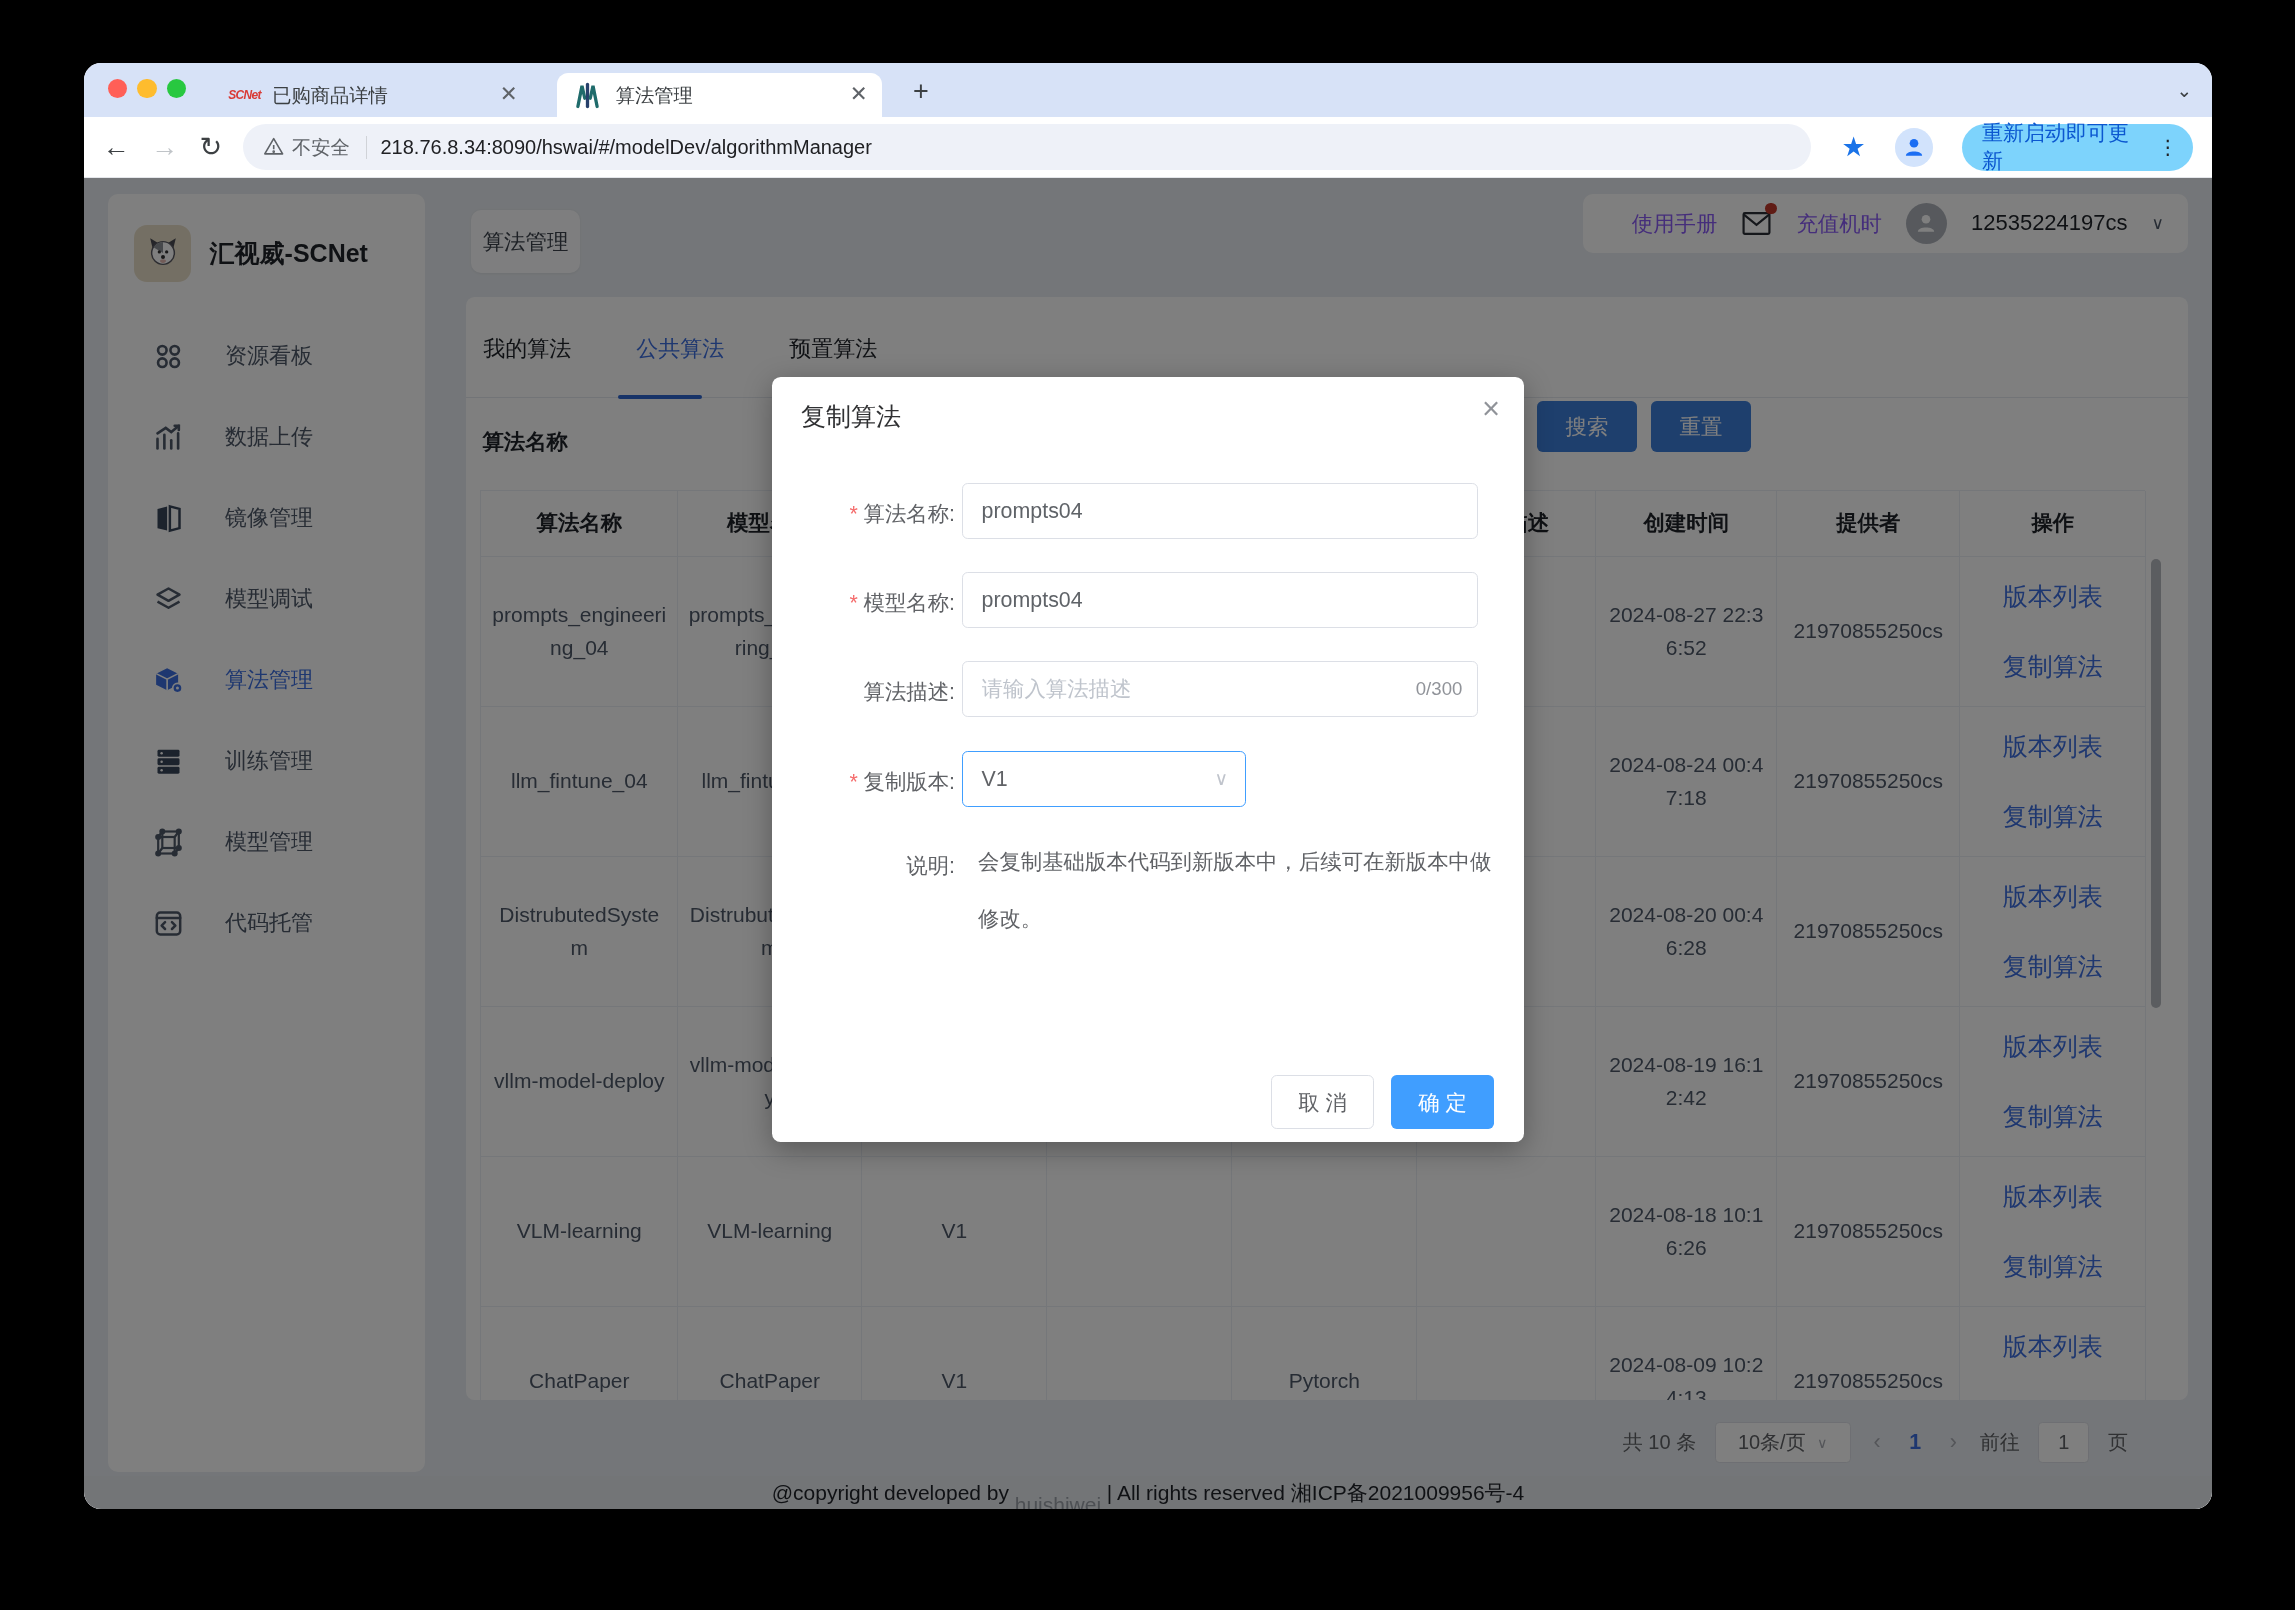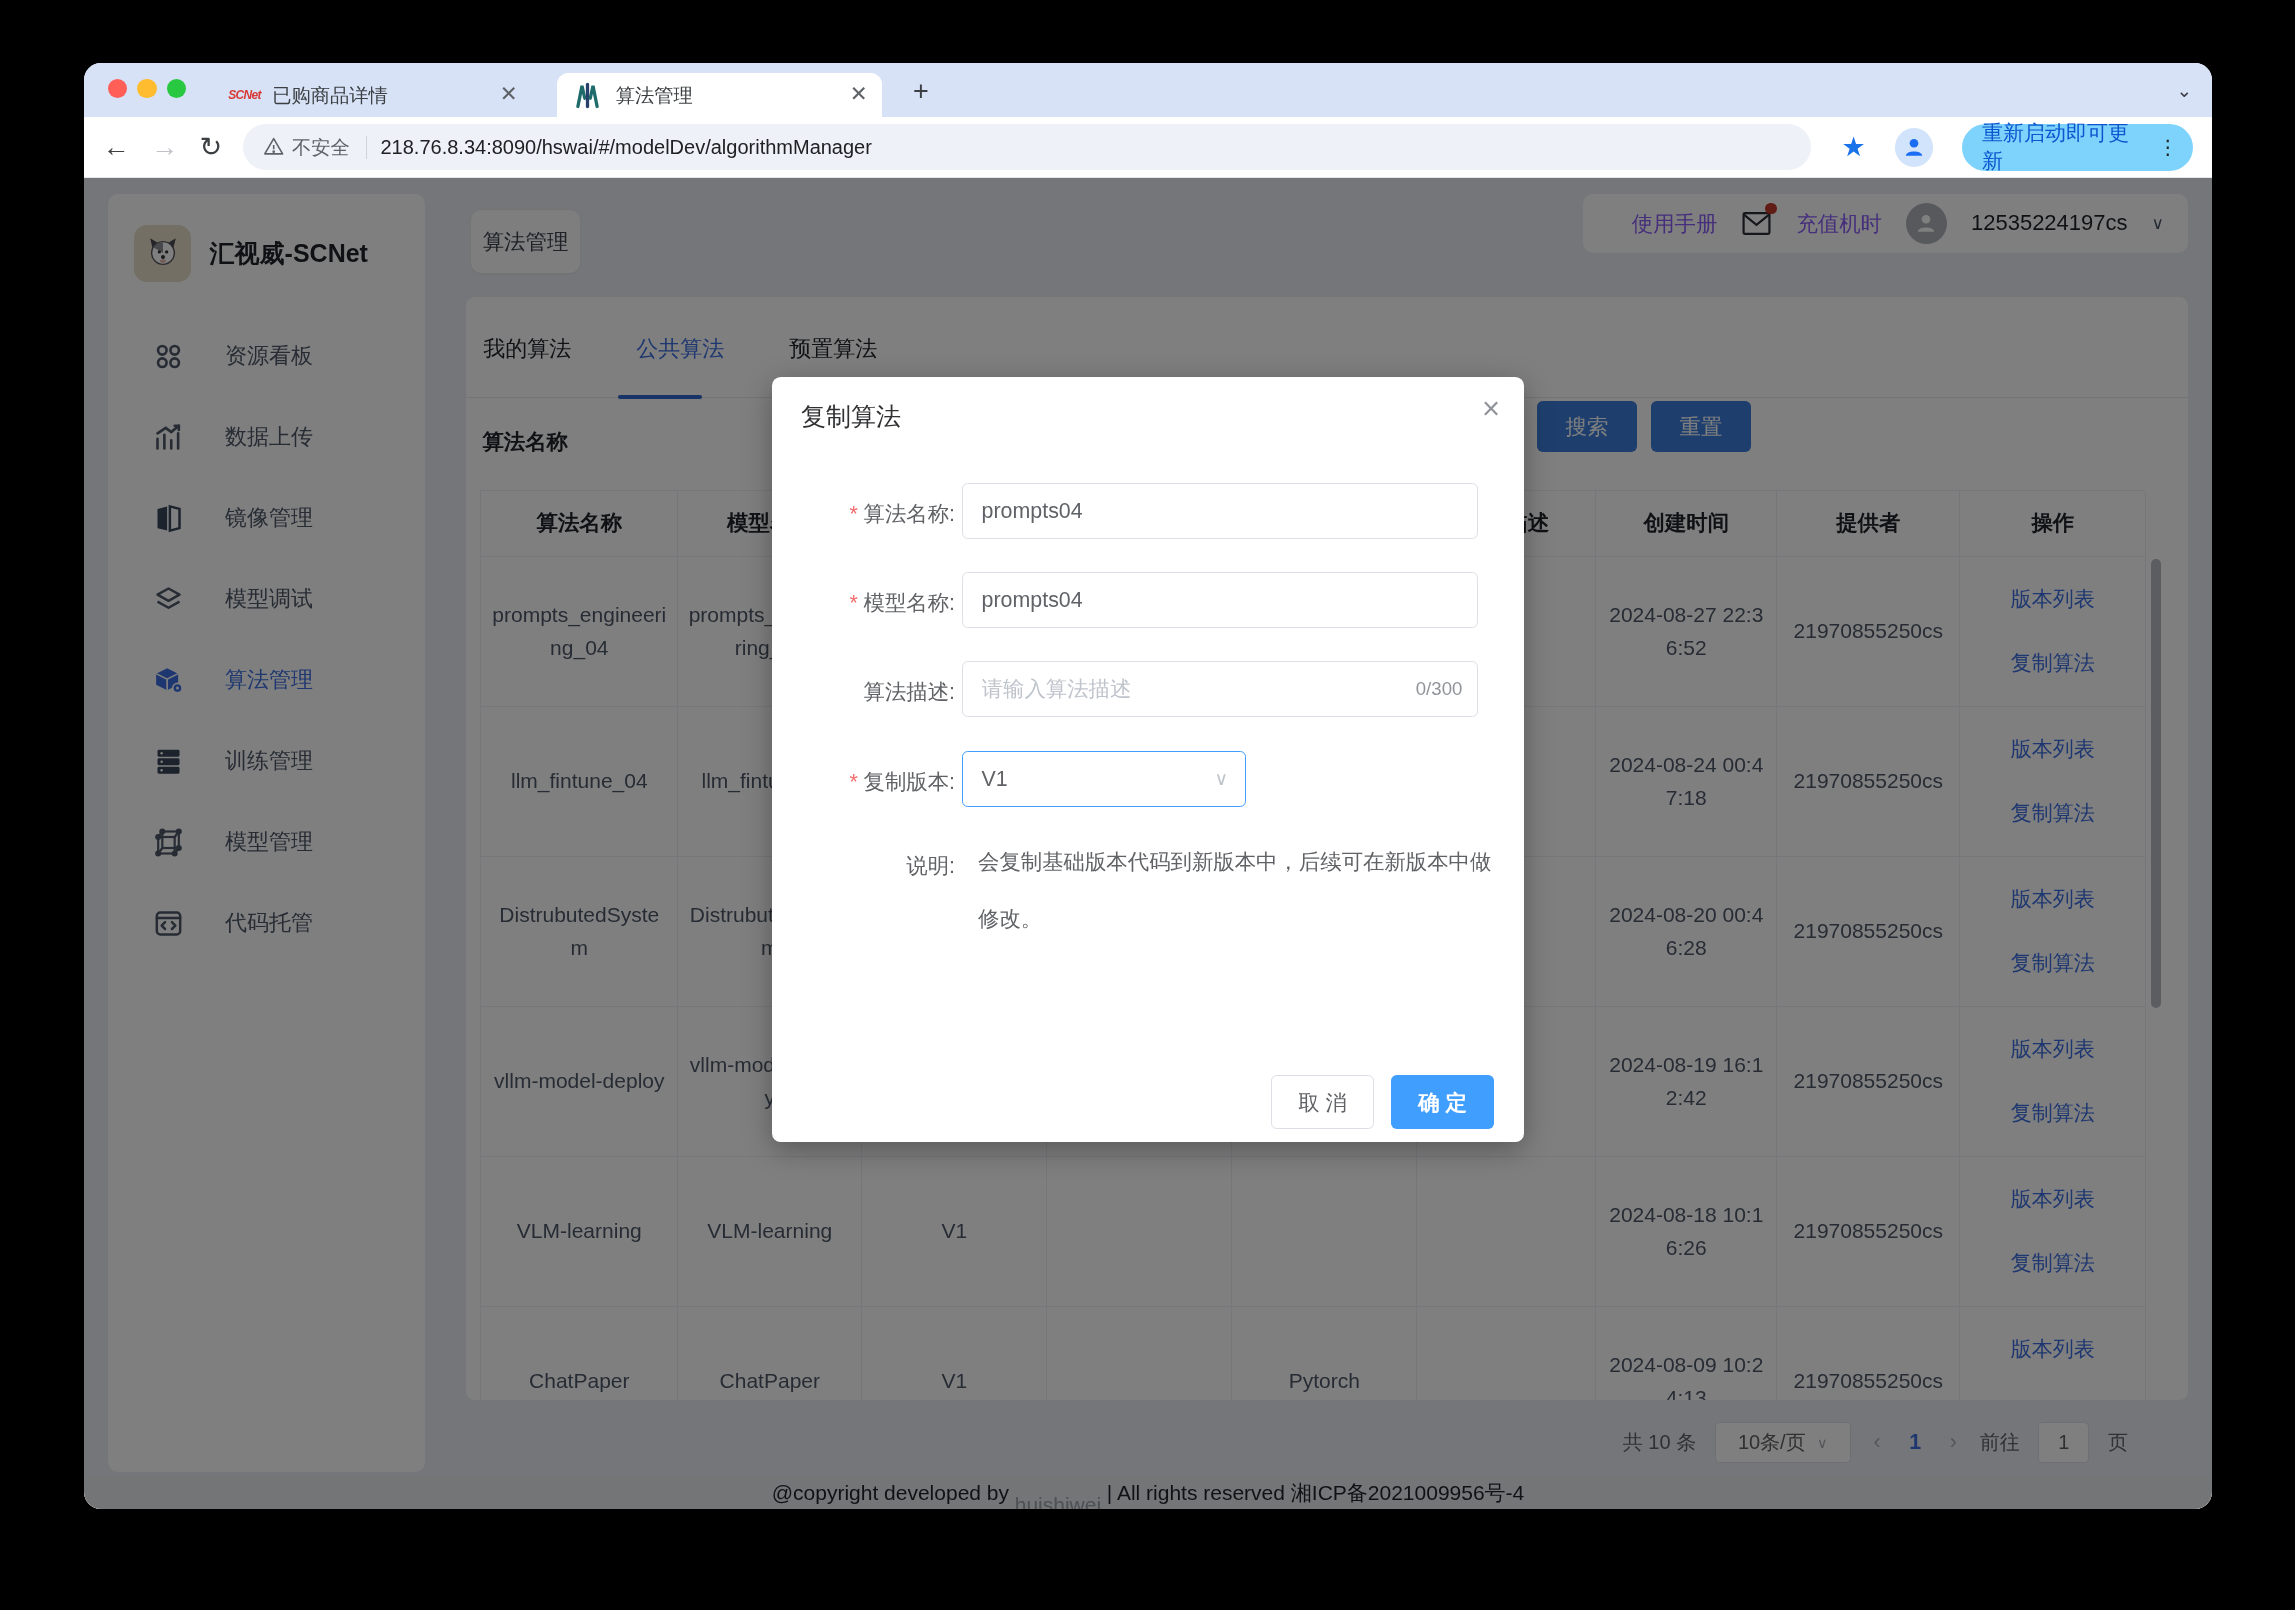--- a/index.html
+++ b/index.html
@@ -71,21 +71,21 @@
   .btn-search { position:absolute; left:1071px; top:104px; }
   .btn-reset { position:absolute; left:1185px; top:104px; }
 
   
   .tbl { position:absolute; left:14.3px; top:193px; width:1665px; border-top:0.7px solid #ebeef5; border-left:0.7px solid #ebeef5; }
   .trow { display:grid; grid-template-columns:197px 184px 185px 185px 185px 179px 181px 183px 186px; }
   .tcell { border-right:0.7px solid #ebeef5; border-bottom:0.7px solid #ebeef5; display:flex; align-items:center; justify-content:center; text-align:center; padding:7.1px 10px; font-size:21px; color:#4e5969; word-break:break-all; line-height:1.55; }
   .thead .tcell { height:66px; font-weight:bold; color:#1f2329; font-size:21.4px; }
   .tbody .tcell { height:150px; }
   .acts { display:flex; flex-direction:column; gap:31px; }
-  .alink { color:#3d6fe0; font-size:21px; }
+  .alink { color:#3d6fe0; font-size:25px; }
   .vscroll { position:absolute; left:1685px; top:262px; width:10px; height:449px; border-radius:5px; background:#b7bac0; }
 
   .pager { position:absolute; top:1244px; right:84px; display:flex; align-items:center; gap:18.6px; font-size:20px; color:#606266; }
   .pg-select { width:136px; height:41px; border:0.7px solid #dcdfe6; border-radius:4.3px; background:#fff; display:flex; align-items:center; justify-content:center; gap:11.4px; color:#606266; }
   .pg-select .chev { font-size:14.3px; color:#a8abb2; }
   .pg-arrow { font-size:21.4px; color:#a8abb2; padding:0 4.3px; }
   .pg-cur { color:#3d6fe0; font-weight:bold; font-size:21.4px; padding:0 5.7px; }
   .pg-goto-input { width:51px; height:41px; border:0.7px solid #dcdfe6; border-radius:4.3px; text-align:center; font-size:20px; color:#606266; font-family:inherit; }
 
   .footer { position:absolute; left:0; top:1298px; width:100%; height:34px; background:#e7eaee; display:flex; align-items:center; justify-content:center; font-size:21px; color:#1f2329; gap:5.7px; }
@@ -105,21 +105,21 @@
   .minput::placeholder { color:#bfc4cc; }
   .desc-wrap { position:relative; }
   .desc-wrap .counter { position:absolute; right:15.7px; top:17px; font-size:18.6px; color:#909399; }
   .desc-wrap .minput { padding-right:93px; }
   .mselect { width:284px; height:56px; border:1.4px solid #409eff; border-radius:5.7px; display:flex; align-items:center; justify-content:space-between; padding:0 17px 0 18.6px; }
   .mselect .val { font-size:21.4px; color:#606266; }
   .mselect .chev { font-size:18.6px; color:#c0c4cc; }
   .note-text { width:517px; font-size:21.4px; color:#606266; line-height:57px; margin-left:23px; }
   .mbtns { position:absolute; right:30px; top:698px; display:flex; gap:17px; }
   .btn-cancel { width:103px; height:54px; border:0.7px solid #dcdfe6; border-radius:5.7px; background:#fff; color:#606266; font-size:21.4px; font-family:inherit; }
-  .btn-confirm { width:103px; height:54px; border:none; border-radius:5.7px; background:#409eff; color:#fff; font-size:21.4px; font-family:inherit;font-weight:bold; }
+  .btn-confirm { width:103px; height:54px; border:none; border-radius:5.7px; background:#409eff; color:#fff; font-size:21.4px; font-family:inherit; }
 </style>
 </head>
 <body>
 
 <div class="window">
 
   <div class="tabbar">
     <div class="lights">
       <span class="light r"></span>
       <span class="light y"></span>

